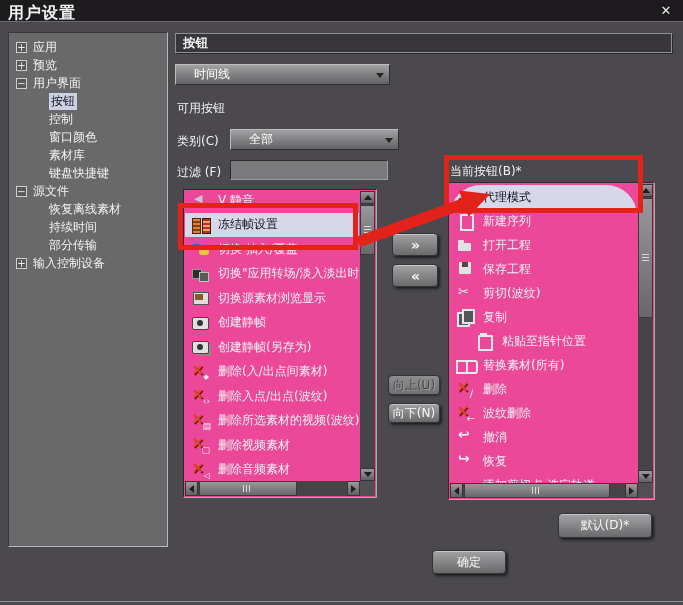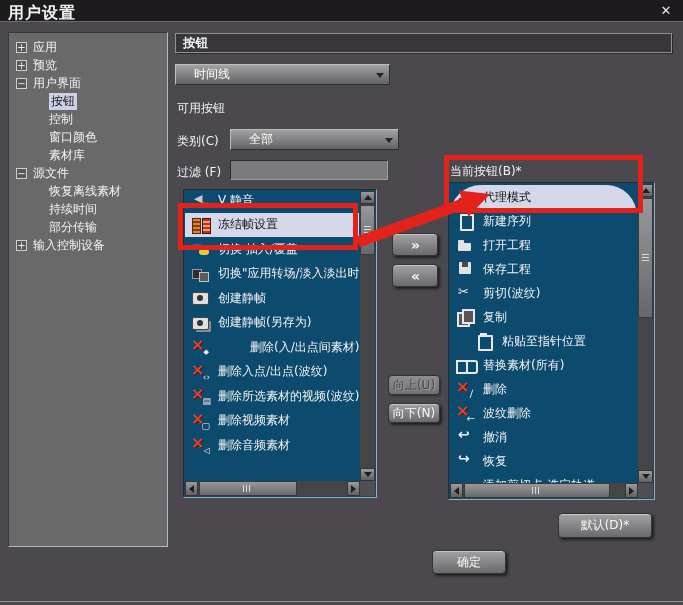--- a/index.html
+++ b/index.html
@@ -28,21 +28,21 @@
 
   
   .combo { position:absolute; height:21px; background:linear-gradient(#a2a2a5,#626265); border:1px solid #2e2e2e;
     border-top-color:#bcbcbc; border-left-color:#bcbcbc; color:#ffffff; font-size:12px; line-height:19px; padding-left:18px; cursor:default; }
   .combo .arrow { position:absolute; right:5px; top:8px; width:0; height:0; border:4px solid transparent; border-top:5px solid #242424; }
   .field-label { position:absolute; color:#f2f2f2; font-size:12px; }
   .filter-input { position:absolute; left:230px; top:160px; width:158px; height:20px; background:#7b7b7d; border:1px solid #2b2b2b;
     border-bottom-color:#9c9c9c; border-right-color:#9c9c9c; color:#111; font-size:12px; padding:0 4px; font-family:inherit; }
 
   
-  .listbox { position:absolute; background:#0c4a6e; border-top:1px solid #2b2b2b; border-left:1px solid #2b2b2b;
+  .listbox { position:absolute; background:#ec4899; border-top:1px solid #2b2b2b; border-left:1px solid #2b2b2b;
     border-right:1px solid #a9a9a9; border-bottom:1px solid #a9a9a9; overflow:hidden; }
   .rows { position:absolute; left:1px; right:17px; top:0; bottom:16px; overflow:hidden; }
   .list-row { position:relative; display:flex; align-items:center; color:#f3f3f3; font-size:12px; white-space:nowrap; overflow:hidden; padding-left:6px; }
   .list-row.selected { background:#d6d8ea; color:#121216; }
   #current-list .list-row.selected::before { content:""; position:absolute; left:0; top:0; border-left:7px solid #3c3c50; border-bottom:7px solid transparent; }
   .row-label { margin-left:8px; }
 
   
   .vscroll { position:absolute; top:1px; right:1px; bottom:16px; width:15px; background:#454547; }
   .hscroll { position:absolute; left:1px; right:16px; bottom:1px; height:15px; background:#454547; }
@@ -147,20 +147,23 @@
       </div>
       <div class="tree-row lvl1">
         <span class="tlabel">控制</span>
       </div>
       <div class="tree-row lvl1">
         <span class="tlabel">窗口颜色</span>
       </div>
       <div class="tree-row lvl1">
         <span class="tlabel">素材库</span>
       </div>
+      <div class="tree-row lvl1">
+        <span class="tlabel">键盘快捷键</span>
+      </div>
       <div class="tree-row lvl0">
         <span class="exp">−</span>
         <span class="tlabel">源文件</span>
       </div>
       <div class="tree-row lvl1">
         <span class="tlabel">恢复离线素材</span>
       </div>
       <div class="tree-row lvl1">
         <span class="tlabel">持续时间</span>
       </div>
@@ -203,28 +206,32 @@
         </div>
         <div class="list-row" style="height: 24.5px;">
           <span class="icon i-insert-overwrite-icon"></span>
           <span class="row-label">切换 抽入/覆盖</span>
         </div>
         <div class="list-row" style="height: 24.5px;">
           <span class="icon i-transition-toggle-icon"></span>
           <span class="row-label">切换"应用转场/淡入淡出时</span>
         </div>
         <div class="list-row" style="height: 24.5px;">
+          <span class="icon i-source-browser-icon"></span>
+          <span class="row-label">切换源素材浏览显示</span>
+        </div>
+        <div class="list-row" style="height: 24.5px;">
           <span class="icon i-create-still-icon"></span>
           <span class="row-label">创建静帧</span>
         </div>
         <div class="list-row" style="height: 24.5px;">
           <span class="icon i-create-still-saveas-icon"></span>
           <span class="row-label">创建静帧(另存为)</span>
         </div>
-        <div class="list-row" style="height: 24.5px; gap: 32px;">
+        <div class="list-row" style="height: 24.5px;">
           <span class="icon i-delete-between-icon"></span>
           <span class="row-label">删除(入/出点间素材)</span>
         </div>
         <div class="list-row" style="height: 24.5px;">
           <span class="icon i-delete-inout-icon"></span>
           <span class="row-label">删除入点/出点(波纹)</span>
         </div>
         <div class="list-row" style="height: 24.5px;">
           <span class="icon i-delete-video-ripple-icon"></span>
           <span class="row-label">删除所选素材的视频(波纹)</span>

